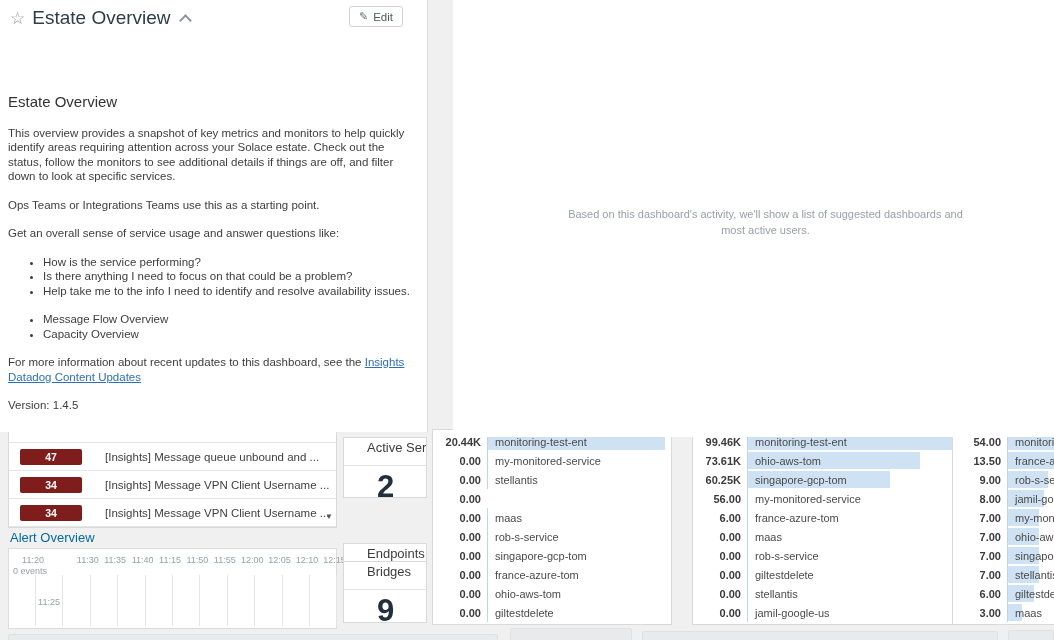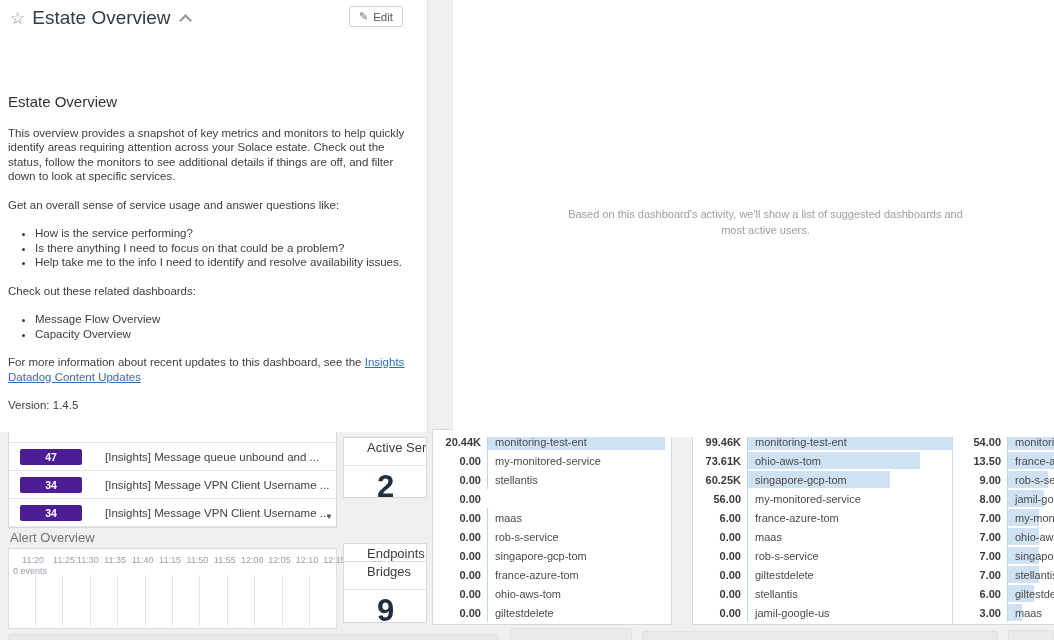--- a/index.html
+++ b/index.html
@@ -26,43 +26,43 @@
   .edit-btn {
     position:absolute; right:14px; top:1px; height:21px; padding:0 9px;
     background:#fff; border:1px solid #cfd3d6; border-radius:3px;
     font-size:11.5px; color:#4e5a63; display:flex; align-items:center; gap:5px; cursor:pointer;
   }
   .pencil { font-size:11px; color:#6b757d; }
   .notes { position:absolute; left:8px; top:95px; width:410px; font-size:11.5px; line-height:14.5px; color:#3d3d3d; }
   .notes h2 { font-size:15px; font-weight:400; color:#333; margin-bottom:16px; }
   .notes p { margin-bottom:14px; }
   .notes ul { margin:0 0 14px 0; padding-left:27px; }
-  .notes ul li { margin-bottom:0; }
+  .notes ul li { margin-bottom:0;margin-left:8px; }
   .notes a { color:#2f6fb5; text-decoration:underline; cursor:pointer; }
   .version { margin-top:3px; }
   .suggest-msg {
     position:absolute; left:0; right:0; top:206px; margin:0 auto; width:420px;
     text-align:center; font-size:11px; line-height:16px; color:#9aa0a6;
   }
   
   .monitor-list {
     position:absolute; left:8px; top:413px; width:329px; height:115px;
     background:#fff; border:1px solid #d9d9d9; z-index:1;
   }
   .monitor-row { height:28px; border-bottom:1px solid #e6e6e6; display:flex; align-items:center; background:#fff; cursor:pointer; }
   .monitor-row.filler { height:29px; }
   .badge {
     margin-left:11px; width:62px; height:16px; border-radius:2px;
-    background:#4c1d95; color:#fff; font-size:10.5px; font-weight:700;
+    background:#7f1d1d; color:#fff; font-size:10.5px; font-weight:700;
     display:flex; align-items:center; justify-content:center;
   }
   .monitor-label { margin-left:23px; font-size:11.5px; color:#3f3f3f; white-space:nowrap; overflow:hidden; }
   .scroll-arrow { position:absolute; right:3px; top:98px; font-size:8px; color:#555; cursor:pointer; }
   
-  .alert-title { position:absolute; left:10px; top:530px; font-size:13px; color:#737373; z-index:1; }
+  .alert-title { position:absolute; left:10px; top:530px; font-size:13px; color:#0369a1; z-index:1; }
   .alert-chart {
     position:absolute; left:8px; top:548px; width:329px; height:81px;
     background:#fff; border:1px solid #dcdcdc; z-index:1;
   }
   .tick-label { position:absolute; top:6px; width:34px; margin-left:-17px; text-align:center; font-size:9px; color:#98a1a9; }
   .grid-line { position:absolute; top:26px; bottom:2px; width:1px; background:#e3e6e9; }
   .events-label { position:absolute; left:4px; top:17px; font-size:9px; color:#98a1a9; }
   
   .stat-card { position:absolute; left:343px; width:84px; background:#fff; border:1px solid #d9d9d9; z-index:1; }
   .stat-card .stat-head { height:28px; line-height:19px; padding-left:23px; font-size:13px; color:#3c3c3c; border-bottom:1px solid #e3e3e3; white-space:nowrap; overflow:hidden; }
@@ -102,21 +102,21 @@
     <span class="monitor-label">[Insights] Message VPN Client Username ...</span>
   </div>
   <span class="scroll-arrow">▼</span>
 </div>
 
 <div class="alert-title">Alert Overview</div>
 <div class="alert-chart" id="alert-chart">
   <span class="events-label">0 events</span>
 <span class="tick-label" style="left: 24px;">11:20</span>
     <span class="grid-line" style="left: 26px;"></span>
-    <span class="tick-label" style="left: 55px;">11:25</span>
+    <span class="tick-label" style="left: 40px; margin-top: 42px;">11:25</span>
     <span class="grid-line" style="left: 53.4px;"></span>
     <span class="tick-label" style="left: 78.8px;">11:30</span>
     <span class="grid-line" style="left: 80.8px;"></span>
     <span class="tick-label" style="left: 106.2px;">11:35</span>
     <span class="grid-line" style="left: 108.2px;"></span>
     <span class="tick-label" style="left: 133.6px;">11:40</span>
     <span class="grid-line" style="left: 135.6px;"></span>
     <span class="tick-label" style="left: 161px;">11:15</span>
     <span class="grid-line" style="left: 163px;"></span>
     <span class="tick-label" style="left: 188.4px;">11:50</span>
@@ -355,27 +355,27 @@
     <span class="dash-title">Estate Overview</span>
     <span class="chevron-up"></span>
     <button class="edit-btn">
       <span class="pencil">✎</span>
       <span>Edit</span>
     </button>
   </div>
   <div class="notes">
     <h2>Estate Overview</h2>
     <p>This overview provides a snapshot of key metrics and monitors to help quickly identify areas requiring attention across your Solace estate. Check out the status, follow the monitors to see additional details if things are off, and filter down to look at specific services.</p>
+    <p>Ops Teams or Integrations Teams use this as a starting point.</p>
     <p>Get an overall sense of service usage and answer questions like:</p>
     <ul>
       <li>How is the service performing?</li>
       <li>Is there anything I need to focus on that could be a problem?</li>
       <li>Help take me to the info I need to identify and resolve availability issues.</li>
     </ul>
-    <p>Check out these related dashboards:</p>
     <ul>
       <li>Message Flow Overview</li>
       <li>Capacity Overview</li>
     </ul>
     <p><span>For more information about recent updates to this dashboard, see the </span><a>Insights Datadog Content Updates</a></p>
     <p class="version">Version: 1.4.5</p>
   </div>
 </div>
 
 <div class="overlay-right">

